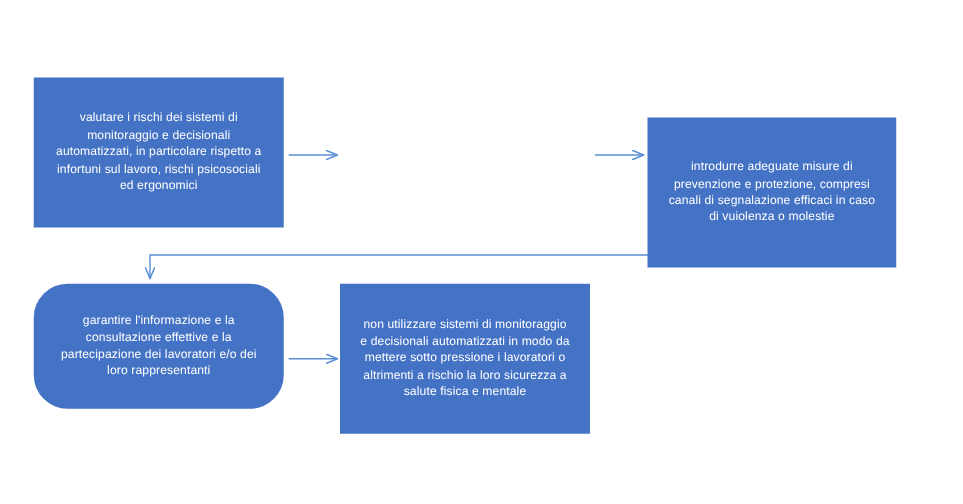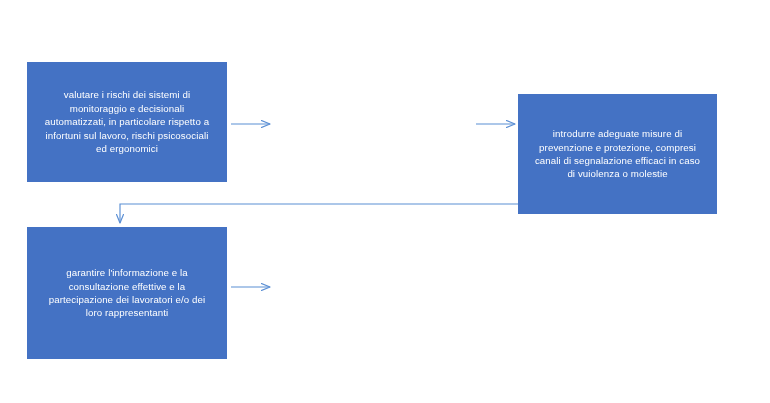--- a/index.html
+++ b/index.html
@@ -77,18 +77,21 @@
 
   <div class="node" style="left:27px; top:62px; width:200px; height:120px; background:#4472C4;">
     <span>valutare i rischi dei sistemi di monitoraggio e decisionali automatizzati, in particolare rispetto a infortuni sul lavoro, rischi psicosociali ed ergonomici</span>
   </div>
 
 
   <div class="node" style="left:518px; top:62px; width:199px; height:120px; background:#4472C4;margin-top:32px;">
     <span>introdurre adeguate misure di prevenzione e protezione, compresi canali di segnalazione efficaci in caso di vuiolenza o molestie</span>
   </div>
 
-  <div class="node" style="left:27px; top:227px; width:200px; height:132px; background:#4472C4;">
+  <div class="node" style="left:27px; top:227px; width:200px; height:100px; background:#4472C4;border-radius:27px;">
     <span>garantire l'informazione e la consultazione effettive e la partecipazione dei lavoratori e/o dei loro rappresentanti</span>
   </div>
 
+  <div class="node" style="left:272px; top:227px; width:200px; height:120px; background:#4472C4;">
+    <span>non utilizzare sistemi di monitoraggio e decisionali automatizzati in modo da mettere sotto pressione i lavoratori o altrimenti a rischio la loro sicurezza a salute fisica e mentale</span>
+  </div>
 
 </div>
 
 </body></html>

